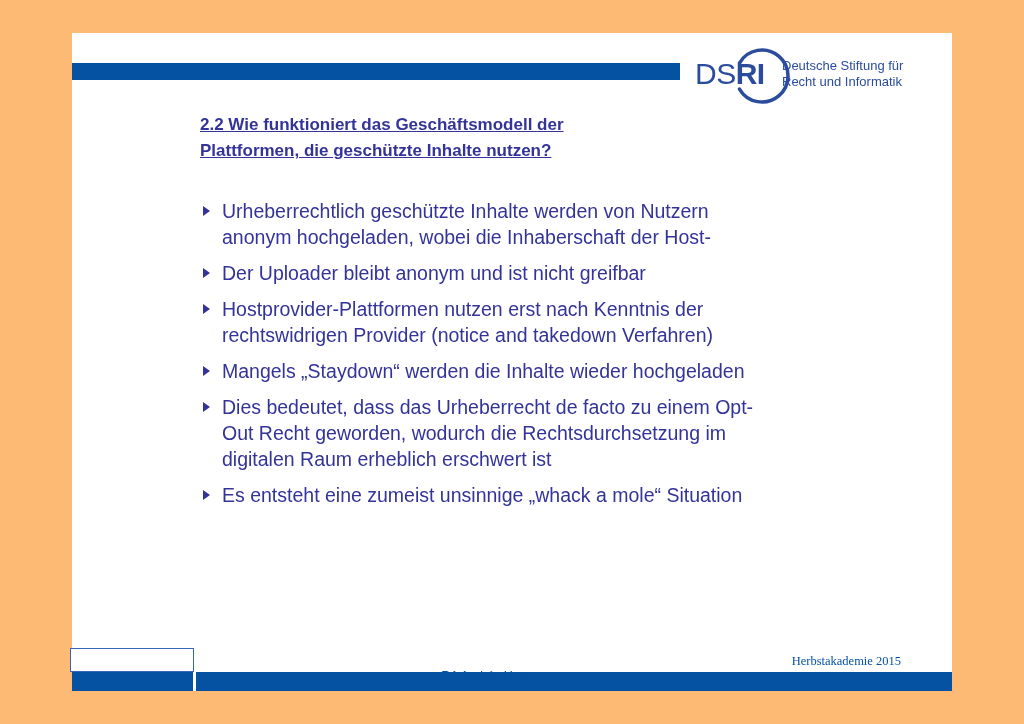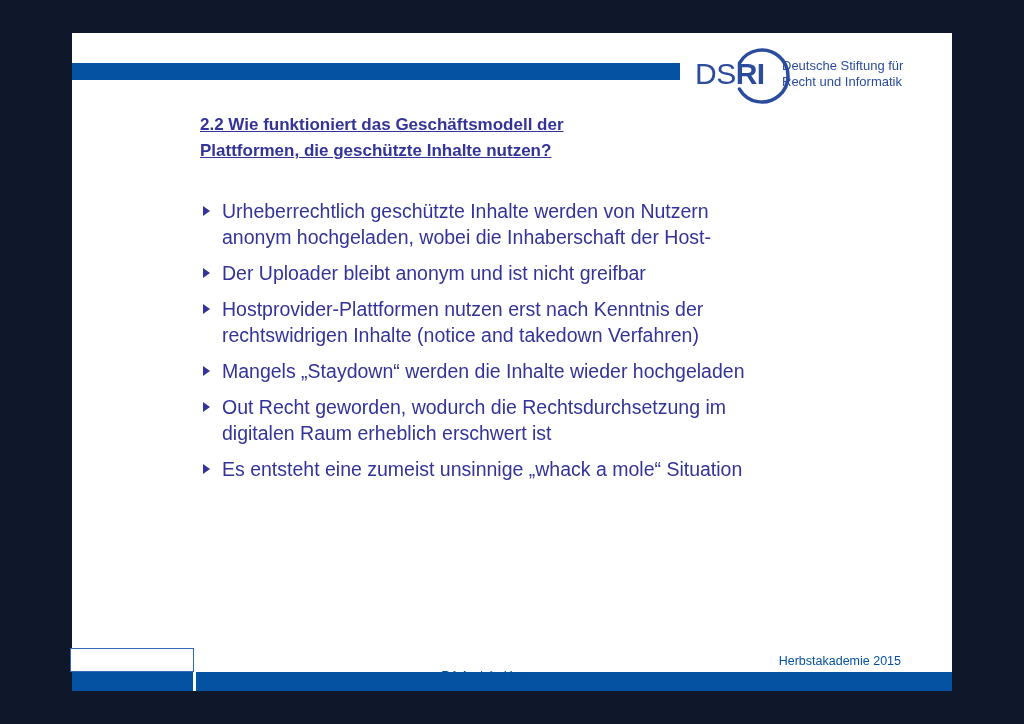--- a/index.html
+++ b/index.html
@@ -1,18 +1,18 @@
 <!DOCTYPE html>
 <html><head>
 <meta charset="utf-8">
 <style>
   html,body { margin:0; padding:0; background:#000; }
   .stage {
     position:relative; width:1024px; height:724px;
-    background:#0f172a; overflow:hidden;
+    background:#fdba74; overflow:hidden;
     font-family:"Liberation Sans", sans-serif;
   }
   .slide {
     position:absolute; left:72px; top:33px; width:880px; height:658px;
     background:#ffffff;
   }
   
   .top-bar {
     position:absolute; left:0; top:30px; width:608px; height:17px;
     background:#0552a2;
@@ -60,21 +60,21 @@
   .bottom-bar-gap {
     position:absolute; left:121px; top:639px; width:3px; height:19px;
     background:#ffffff;
   }
   .footer-author {
     position:absolute; left:340px; top:636px; width:150px;
     text-align:center; font-size:12.5px; color:#0552a2; white-space:nowrap;
   }
   .footer-event {
     position:absolute; right:51px; top:621px;
-    font-size:12.5px; color:#0552a2; white-space:nowrap;
+    font-size:12.5px; color:#0552a2; white-space:nowrap;font-family:Liberation Serif, serif;
   }
 </style>
 </head>
 <body>
 
 <div class="stage">
   <div class="slide">
 
     <div class="top-bar"></div>
 
@@ -108,34 +108,35 @@
         <div class="bullet-marker"></div>
         <div class="bullet-text">
           <span>Der Uploader bleibt anonym und ist nicht greifbar</span>
         </div>
       </div>
 
       <div class="bullet">
         <div class="bullet-marker"></div>
         <div class="bullet-text">
           <span>Hostprovider-Plattformen nutzen erst nach Kenntnis der</span>
-          <span>rechtswidrigen Inhalte (notice and takedown Verfahren)</span>
+          <span>rechtswidrigen Provider (notice and takedown Verfahren)</span>
         </div>
       </div>
 
       <div class="bullet">
         <div class="bullet-marker"></div>
         <div class="bullet-text">
           <span>Mangels „Staydown“ werden die Inhalte wieder hochgeladen</span>
         </div>
       </div>
 
       <div class="bullet">
         <div class="bullet-marker"></div>
         <div class="bullet-text">
+          <span>Dies bedeutet, dass das Urheberrecht de facto zu einem Opt-</span>
           <span>Out Recht geworden, wodurch die Rechtsdurchsetzung im</span>
           <span>digitalen Raum erheblich erschwert ist</span>
         </div>
       </div>
 
       <div class="bullet">
         <div class="bullet-marker"></div>
         <div class="bullet-text">
           <span>Es entsteht eine zumeist unsinnige „whack a mole“ Situation</span>
         </div>

